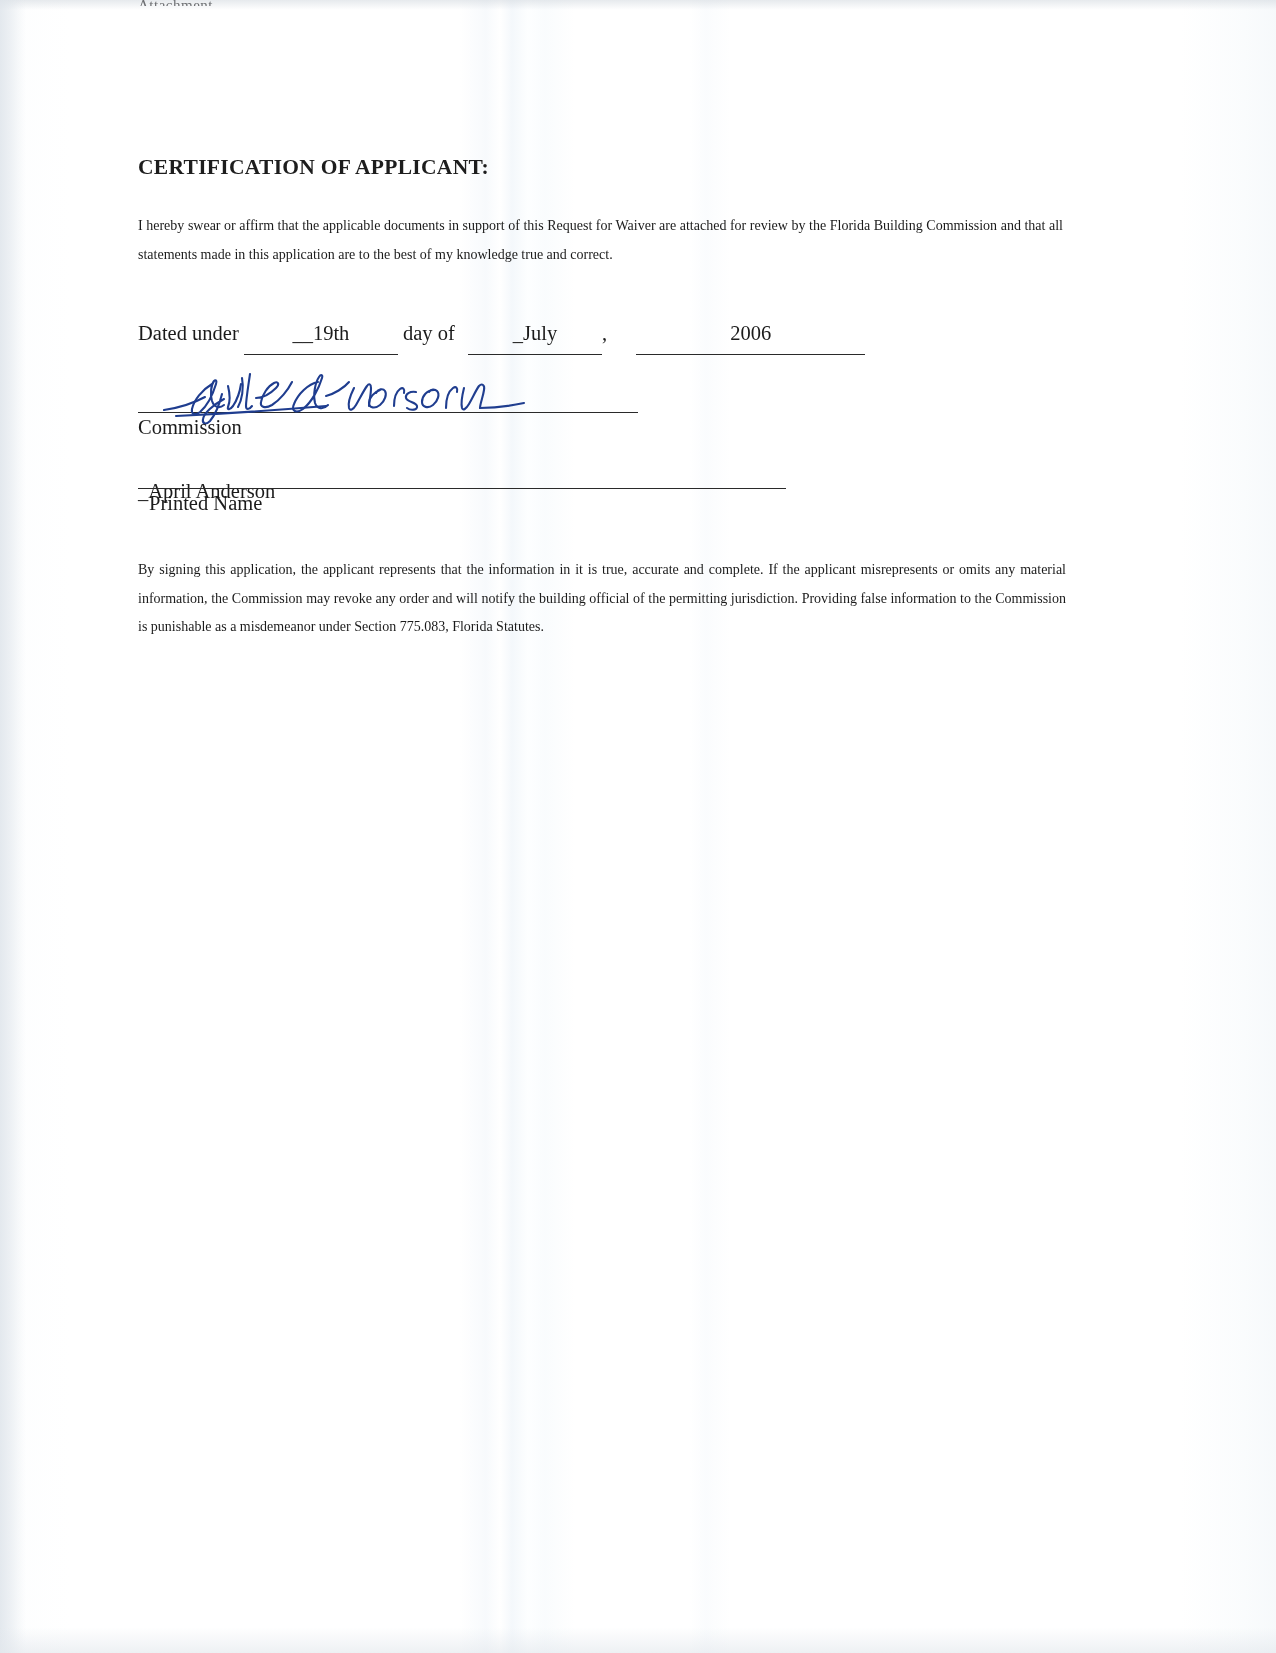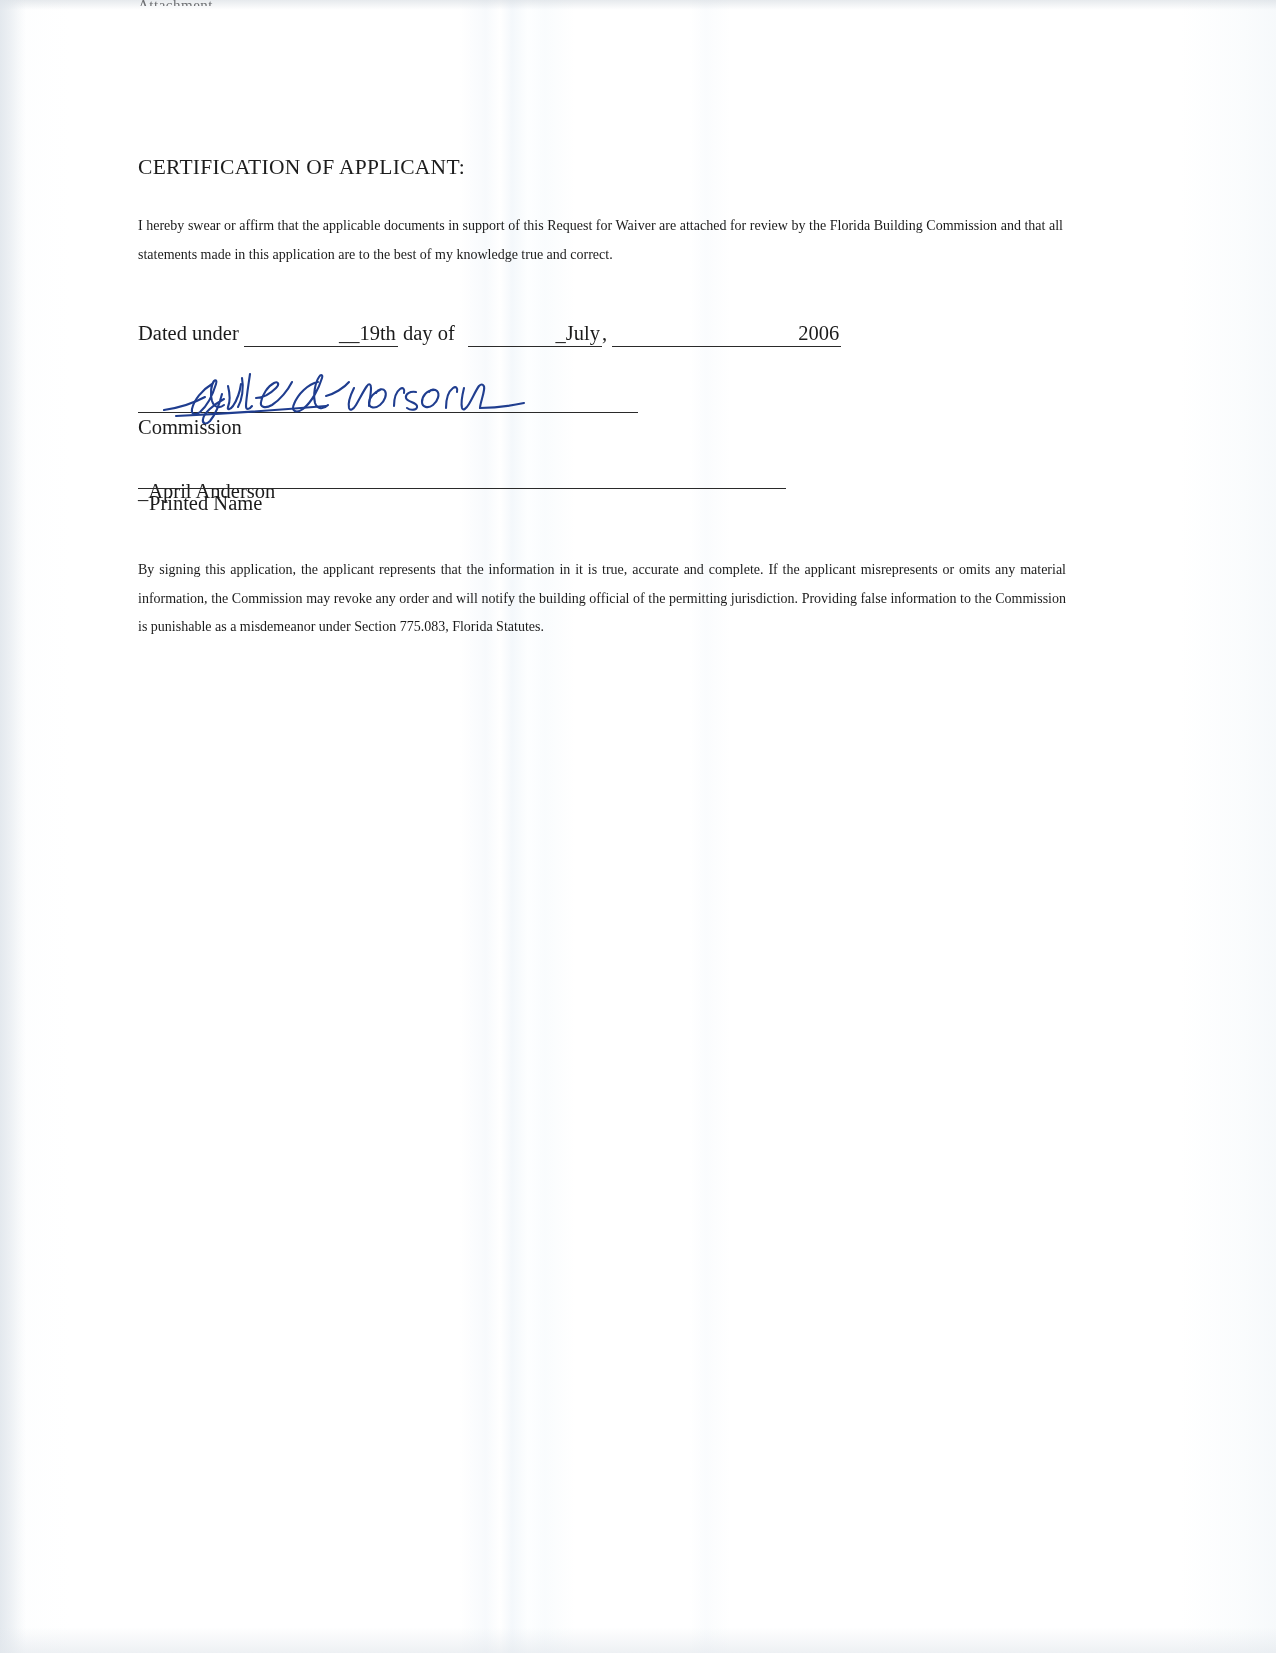--- a/index.html
+++ b/index.html
@@ -73,21 +73,21 @@
     font-size: 15px;
     letter-spacing: 0.5px;
     white-space: nowrap;
   }
 
   .section-title {
     position: absolute;
     left: 0;
     top: 155px;
     font-size: 21.5px;
-    font-weight: normal;
+    font-weight: bold;
     letter-spacing: 0.3px;
     color: #1d1d1d;
   }
 
   .para {
     position: absolute;
     left: 0;
     width: 925px;
     font-size: 14px;
     line-height: 28.5px;
@@ -101,27 +101,27 @@
     position: absolute;
     left: 0;
     top: 322px;
     font-size: 20.5px;
     white-space: nowrap;
     color: #1b1b1b;
   }
   .fill {
     display: inline-block;
     border-bottom: 1px solid #2a2a2a;
-    text-align: right;
-    padding: 0 2px 1px 2px;
+    text-align: center;
+    padding: 0 2px 9px 2px;
     vertical-align: baseline;
   }
   .fill.w1 { width: 150px; }
   .fill.w2 { width: 130px; margin-left: 8px; }
-  .fill.w3 { width: 225px; }
+  .fill.w3 { width: 225px; margin-left: 24px; }
 
   .sig-block {
     position: absolute;
     left: 0;
     top: 392px;
     width: 500px;
   }
   .sig-rule {
     position: absolute;
     left: 0;

